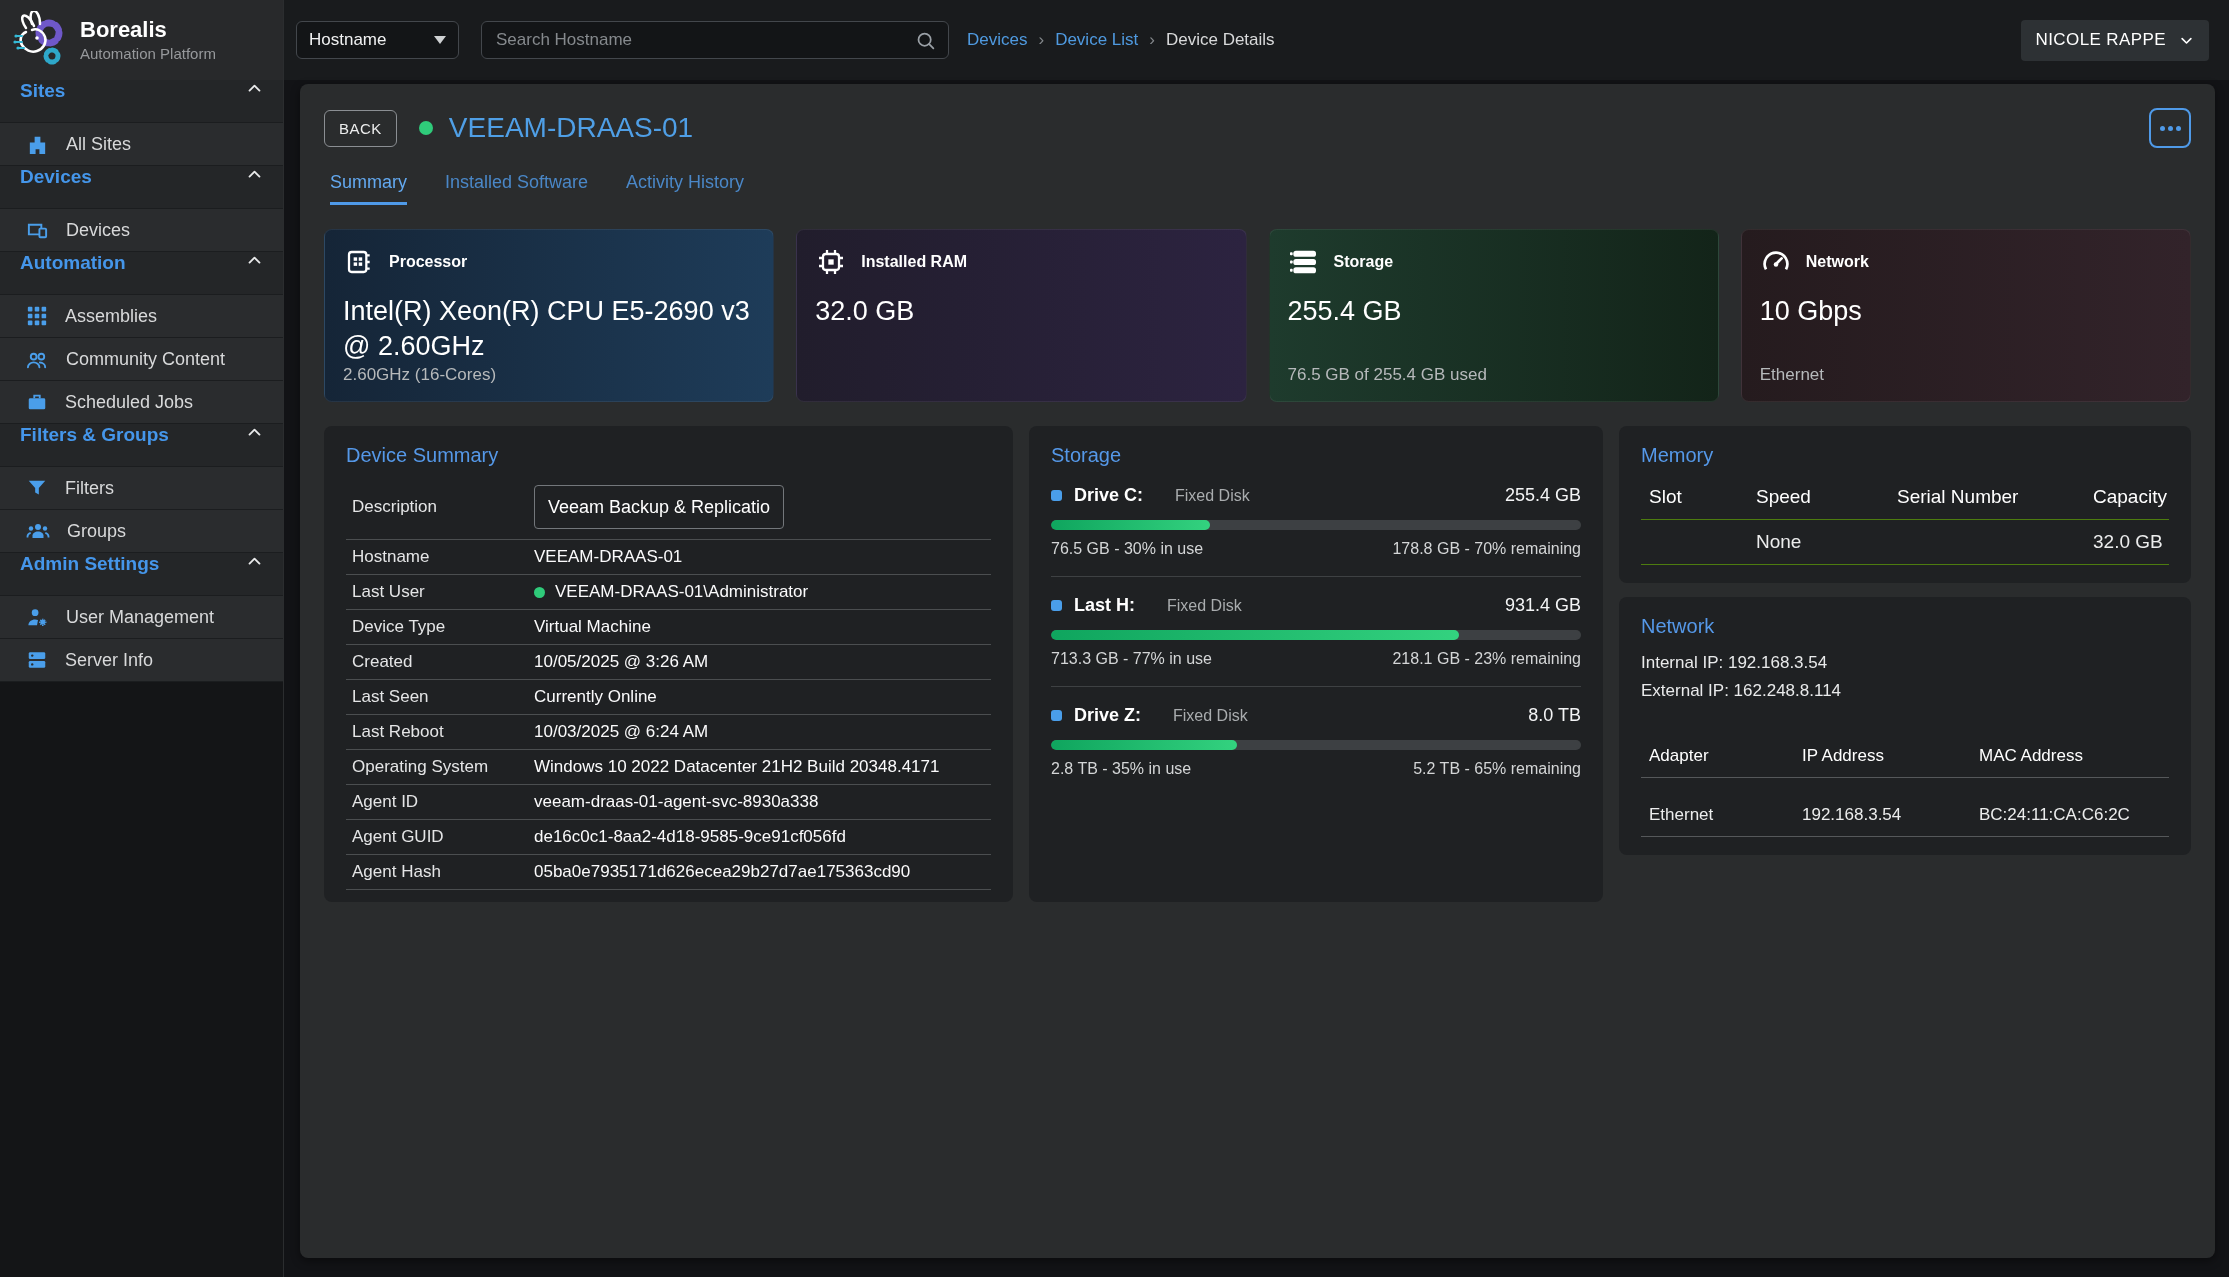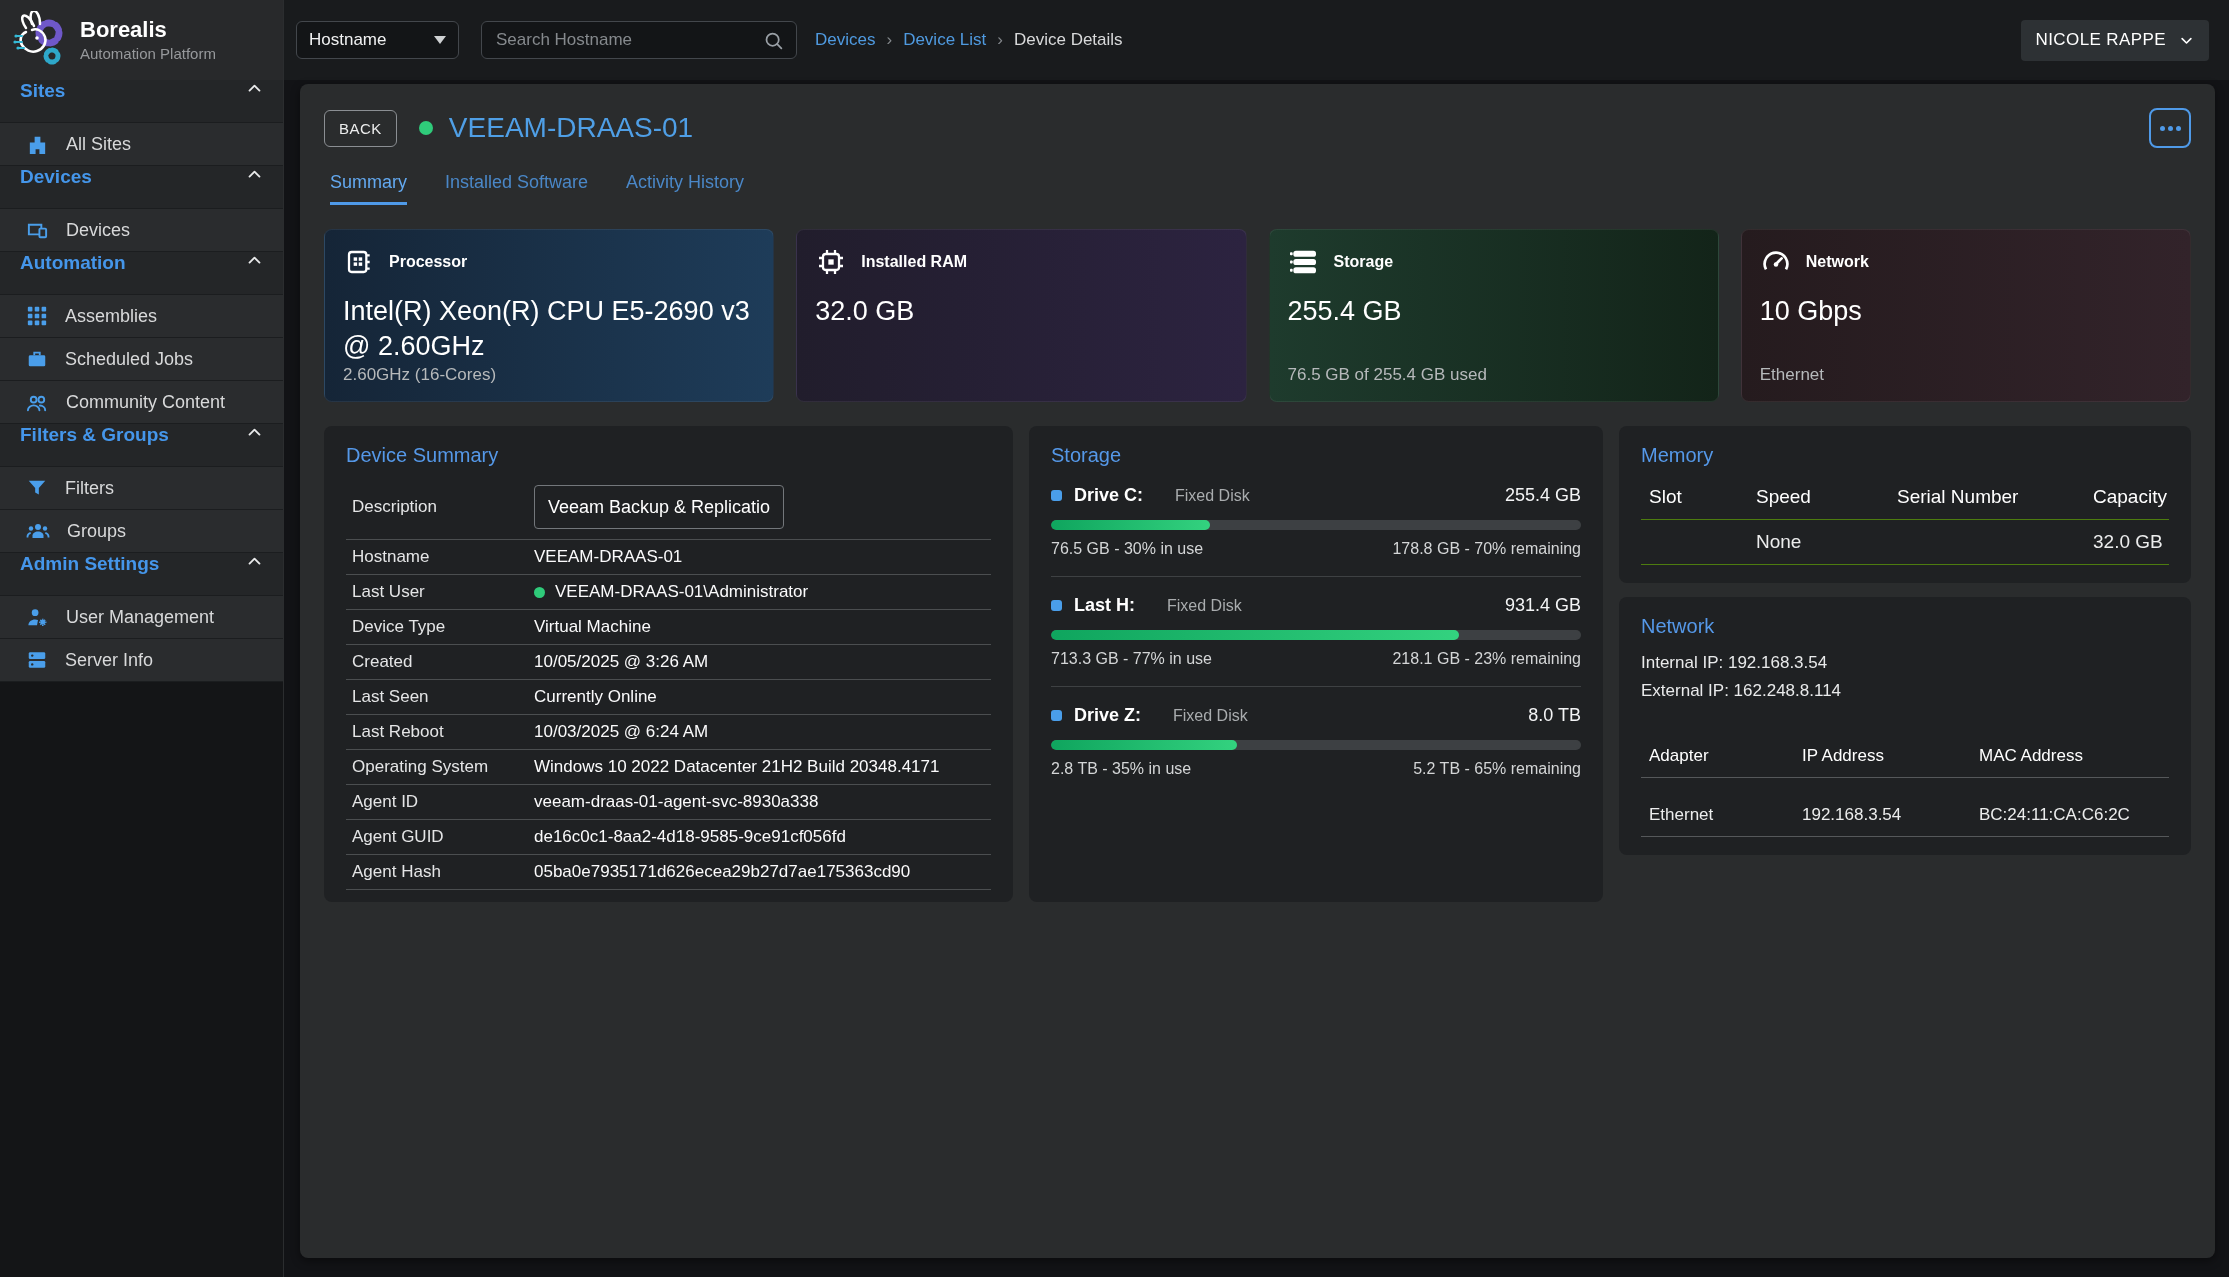--- a/index.html
+++ b/index.html
@@ -21,21 +21,21 @@
   .nav-item{height:43px;display:flex;align-items:center;gap:17px;padding:0 20px 0 26px;
             background:#2a2c2e;border-bottom:1px solid #1b1d1f;color:#d8d9da;font-size:18px;cursor:pointer;}
   .nav-item svg{flex-shrink:0;}
 
   
   .main{flex:1;display:flex;flex-direction:column;min-width:0;}
   .topbar{height:80px;background:#191b1d;display:flex;align-items:center;padding:0 20px 0 12px;}
   .select{width:163px;height:38px;background:#131517;border:1px solid #43474c;border-radius:6px;
           display:flex;align-items:center;justify-content:space-between;padding:0 12px;
           color:#f0f1f2;font-size:17px;cursor:pointer;}
-  .search{margin-left:22px;width:316px;height:38px;background:#131517;border:1px solid #43474c;
+  .search{margin-left:22px;width:468px;height:38px;background:#131517;border:1px solid #43474c;
           border-radius:6px;display:flex;align-items:center;padding:0 12px;}
   .search input{flex:1;background:transparent;border:none;outline:none;color:#e8e9ea;
                 font-size:17px;font-family:inherit;}
   .search input::placeholder{color:#85898d;}
   .crumbs{margin-left:18px;display:flex;align-items:center;gap:11px;font-size:17px;}
   .crumbs a{color:#4f9ae0;text-decoration:none;cursor:pointer;}
   .sep{color:#83878b;}
   .crumb-current{color:#d8d9da;}
   .user{margin-left:auto;background:#2d3134;border-radius:4px;height:41px;display:flex;
         align-items:center;gap:13px;padding:0 15px;color:#fff;font-size:17px;
@@ -181,38 +181,38 @@
               <rect x="9.5" y="9.5" width="5" height="5" rx="1"></rect>
               <rect x="17" y="9.5" width="5" height="5" rx="1"></rect>
               <rect x="2" y="17" width="5" height="5" rx="1"></rect>
               <rect x="9.5" y="17" width="5" height="5" rx="1"></rect>
               <rect x="17" y="17" width="5" height="5" rx="1"></rect>
             </g>
           </svg>
         <span>Assemblies</span>
       </div>
       <div class="nav-item">
-        <svg width="22" height="22" viewBox="0 0 24 24">
-            <g fill="#4a9eea">
-              <rect x="3" y="8" width="18" height="12" rx="1.5"></rect>
-            </g>
-            <path d="M9 8V5h6v3" fill="none" stroke="#4a9eea" stroke-width="2"></path>
-          </svg>
-        <span>Scheduled Jobs</span>
-      </div>
-      <div class="nav-item">
         <svg width="23" height="23" viewBox="0 0 24 24">
             <g fill="none" stroke="#4a9eea" stroke-width="2" stroke-linecap="round">
               <circle cx="8" cy="9" r="3"></circle>
               <circle cx="16" cy="9" r="3"></circle>
               <path d="M2 20c0-3 3-5 6-5s6 2 6 5"></path>
               <path d="M14.5 15.2c3 0 5.5 2 5.5 4.8"></path>
             </g>
           </svg>
         <span>Community Content</span>
+      </div>
+      <div class="nav-item">
+        <svg width="22" height="22" viewBox="0 0 24 24">
+            <g fill="#4a9eea">
+              <rect x="3" y="8" width="18" height="12" rx="1.5"></rect>
+            </g>
+            <path d="M9 8V5h6v3" fill="none" stroke="#4a9eea" stroke-width="2"></path>
+          </svg>
+        <span>Scheduled Jobs</span>
       </div>
 
       <div class="nav-header">
         <span>Filters &amp; Groups</span>
         <svg width="17" height="17" viewBox="0 0 24 24">
             <path d="M5 15l7-7 7 7" fill="none" stroke="#e8e9ea" stroke-width="2.6" stroke-linecap="round" stroke-linejoin="round"></path>
           </svg>
       </div>
       <div class="nav-item">
         <svg width="22" height="22" viewBox="0 0 24 24">

